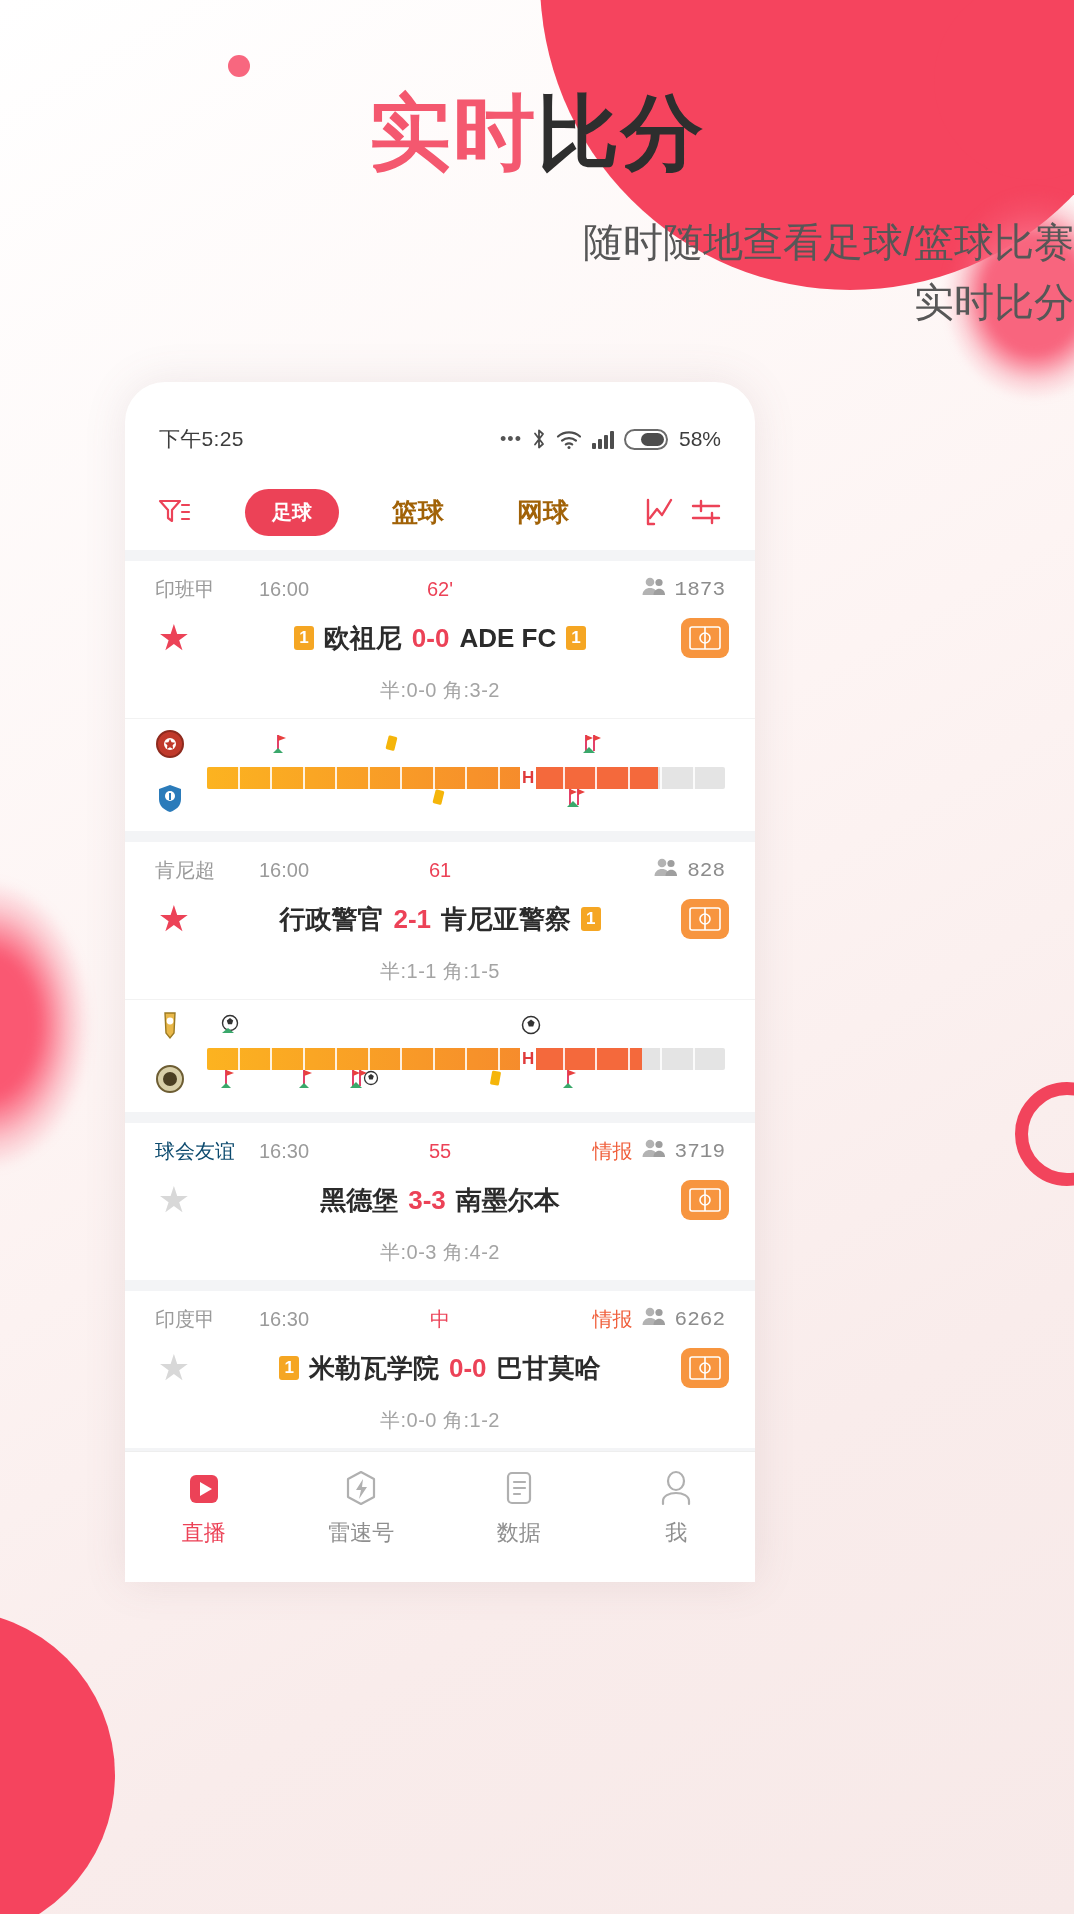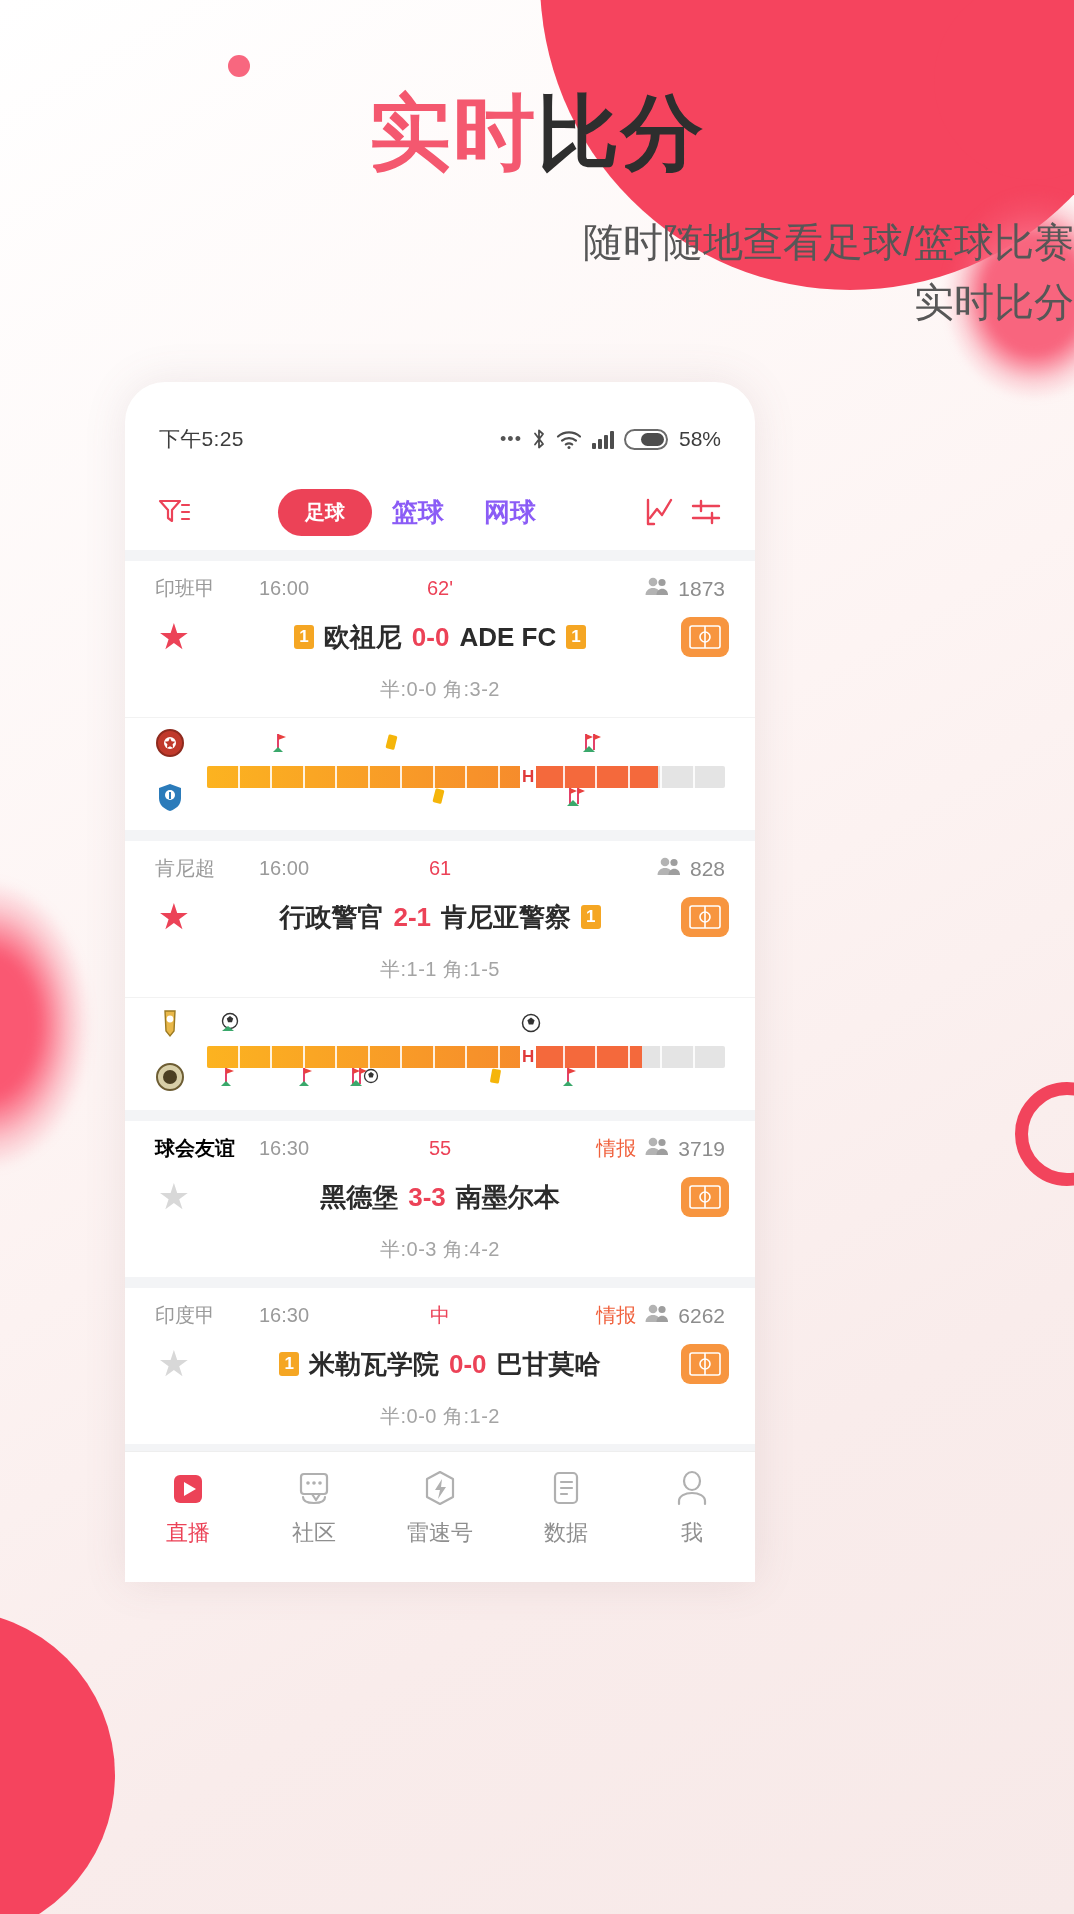--- a/index.html
+++ b/index.html
@@ -105,21 +105,21 @@
   .sb-pct{font-size:21px;color:#3d3d3d;margin-left:2px;}
 
   
   .sportbar{
     display:flex;align-items:center;height:76px;padding:4px 26px 0 26px;
   }
   .sport-pill{
     background:#ec4257;color:#fff;border-radius:26px;
     padding:10px 27px;font-size:20px;font-weight:bold;
   }
-  .sport-txt{color:#8b5cf6;font-size:26px;font-weight:bold;padding:0 20px;}
+  .sport-txt{color:#a16207;font-size:26px;font-weight:bold;padding:0 20px;margin-left:33px;}
   .sb-spacer{flex:1;}
   .ico-btn{display:flex;align-items:center;justify-content:center;width:46px;height:46px;}
 
   
   .subtabs{
     display:flex;align-items:flex-end;height:66px;
     border-top:1px solid #eeeeee;
     padding:0 20px;position:relative;
   }
   .subtab{
@@ -142,27 +142,27 @@
   
   .matchlist{background:#fff;}
   .row-sep{height:11px;background:#f3f4f6;}
   .match-meta{
     display:flex;align-items:center;padding:14px 30px 0 30px;font-size:20px;
     position:relative;
   }
   .m-league{font-size:20px;width:104px;}
   .m-league.gray{color:#9a9a9a;}
   .m-league.red{color:#ec4257;}
-  .m-league.orange{color:#000000;font-weight:bold;}
+  .m-league.orange{color:#0c4a6e;}
   .m-time{color:#9a9a9a;font-size:20px;}
   .m-status{
     position:absolute;left:0;right:0;text-align:center;
     color:#ec4257;font-size:20px;pointer-events:none;
   }
-  .m-right{margin-left:auto;display:flex;align-items:center;gap:8px;}
+  .m-right{margin-left:auto;display:flex;align-items:center;gap:8px;font-family:Liberation Mono, monospace;}
   .m-intel{color:#f0603c;font-size:20px;}
   .m-count{color:#8c8c8c;font-size:21px;}
 
   .match-main{
     display:flex;align-items:center;padding:6px 26px 0 26px;position:relative;
     min-height:58px;
   }
   .star{font-size:36px;line-height:1;width:46px;text-align:center;}
   .star.on{color:#ec4257;}
   .star.off{color:#d8d8d8;}
@@ -677,33 +677,20 @@
         <svg width="44" height="44" viewBox="0 0 44 44">
             <rect x="8" y="7" width="28" height="28" rx="6" fill="#ec4257"></rect>
             <path d="M18 14l12 7-12 7z" fill="#fff"></path>
           </svg>
       </span>
       <div class="nav-label">直播</div>
     </div>
     <div class="nav-item">
       <span class="nav-ico">
         <svg width="44" height="44" viewBox="0 0 44 44">
-            <rect x="9" y="6" width="26" height="20" rx="3" fill="none" stroke="#b0b0b0" stroke-width="2.2"></rect>
-            <circle cx="16" cy="15" r="1.8" fill="#b0b0b0"></circle>
-            <circle cx="22" cy="15" r="1.8" fill="#b0b0b0"></circle>
-            <circle cx="28" cy="15" r="1.8" fill="#b0b0b0"></circle>
-            <path d="M20 26l4 6 4-6" fill="none" stroke="#b0b0b0" stroke-width="2.2" stroke-linejoin="round"></path>
-            <path d="M11 29c0 4 4.5 6 11 6s11-2 11-6" fill="none" stroke="#b0b0b0" stroke-width="2.2" stroke-linecap="round"></path>
-          </svg>
-      </span>
-      <div class="nav-label">社区</div>
-    </div>
-    <div class="nav-item">
-      <span class="nav-ico">
-        <svg width="44" height="44" viewBox="0 0 44 44">
             <path d="M22 4l13 7v18l-13 7-13-7V11z" fill="none" stroke="#b0b0b0" stroke-width="2.2" stroke-linejoin="round"></path>
             <path d="M24 11l-7 11h5l-2 9 8-12h-5z" fill="#b0b0b0"></path>
           </svg>
       </span>
       <div class="nav-label">雷速号</div>
     </div>
     <div class="nav-item">
       <span class="nav-ico">
         <svg width="44" height="44" viewBox="0 0 44 44">
             <rect x="11" y="5" width="22" height="30" rx="4" fill="none" stroke="#b0b0b0" stroke-width="2.2"></rect>

